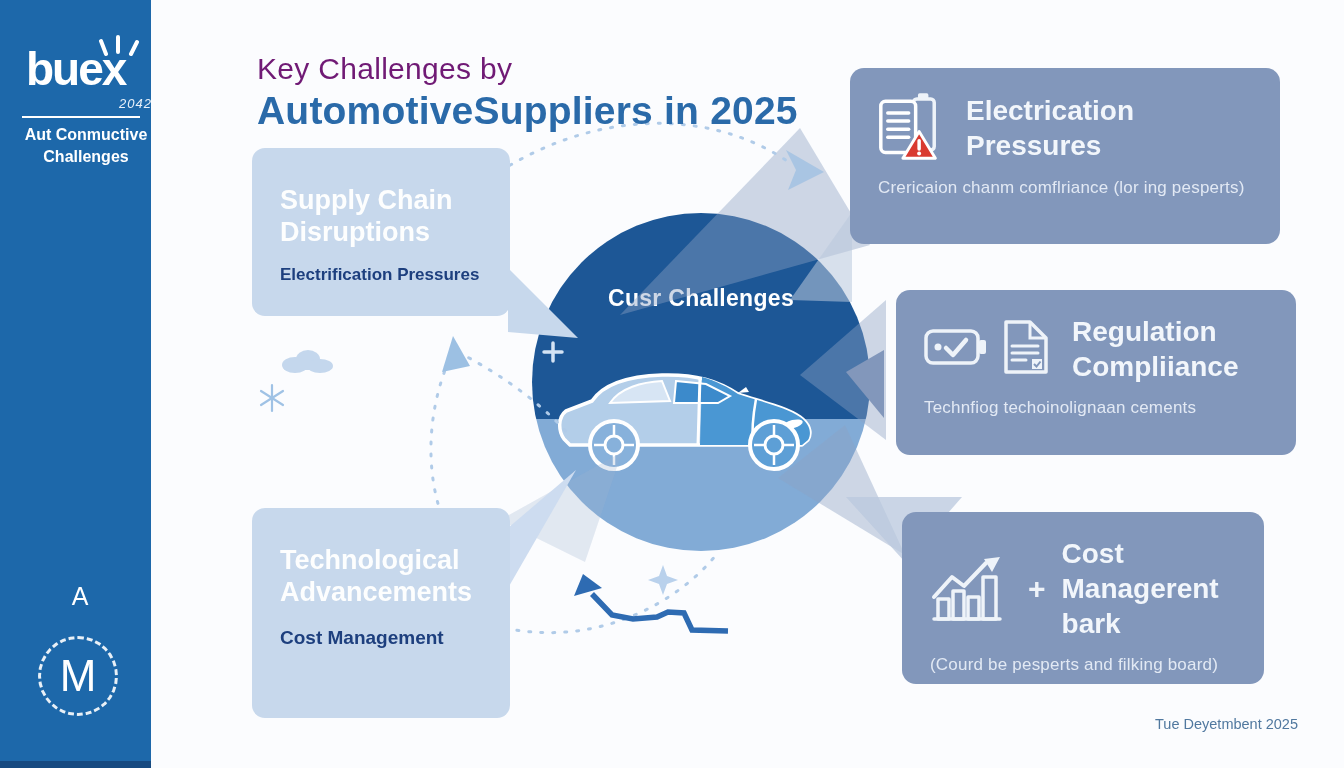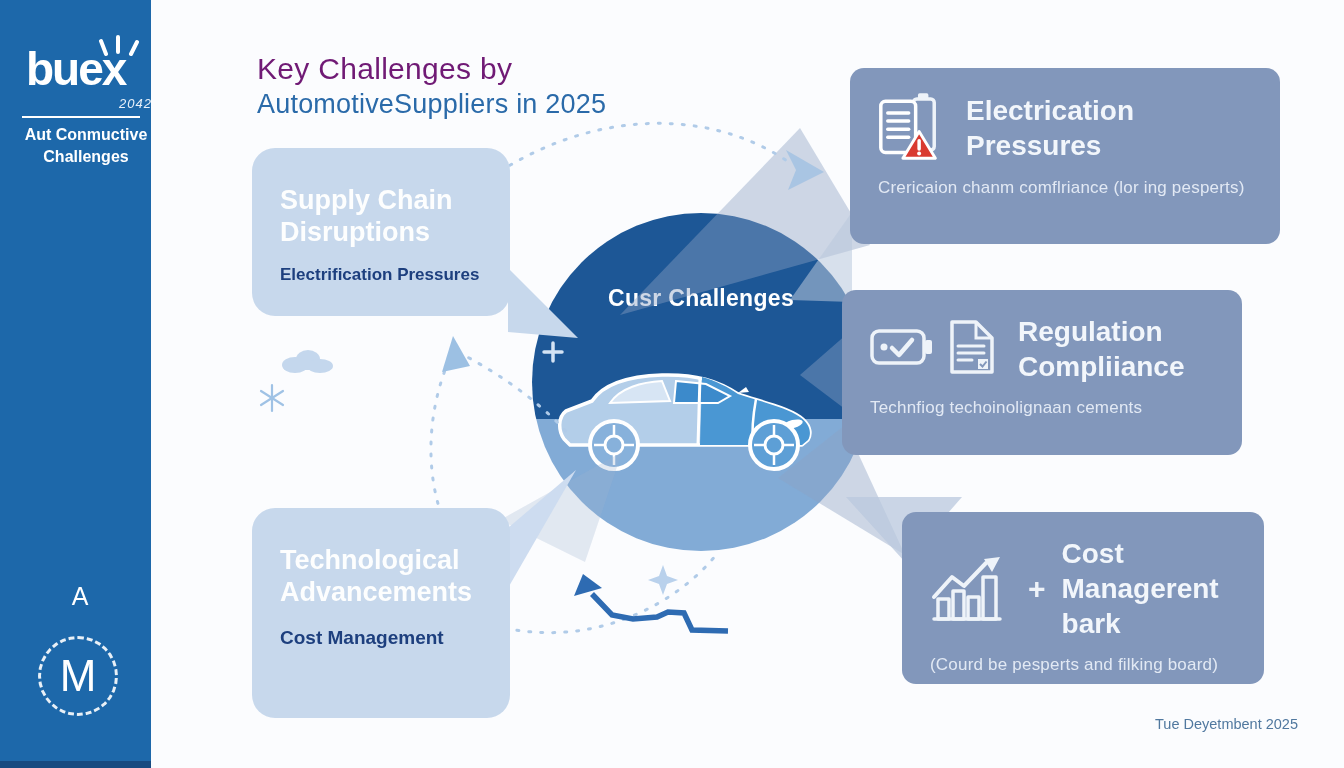--- a/index.html
+++ b/index.html
@@ -15,43 +15,43 @@
   .logo-sub { position:absolute; right:0px; top:50px; color:#e8f1fa; font-size:13px; font-style:italic; letter-spacing:1px; }
   .logo-rule { position:absolute; left:22px; top:116px; width:118px; height:2px; background:#ffffff; border:none; }
   .sidebar-tagline { position:absolute; left:0; top:124px; width:172px; text-align:center; color:#ffffff; font-size:16px; font-weight:700; line-height:1.35; }
   .monogram-a { position:absolute; left:0; top:582px; width:160px; text-align:center; color:#ffffff; font-size:25px; font-weight:400; }
   .monogram-circle { position:absolute; left:38px; top:636px; width:80px; height:80px; border:3px dashed rgba(255,255,255,.9); border-radius:50%; display:flex; align-items:center; justify-content:center; }
   .monogram-m { color:#ffffff; font-size:44px; font-weight:400; }
 
   
   .page-title { position:absolute; left:257px; top:52px; z-index:4; }
   .title-line1 { color:#701a75; font-size:30px; font-weight:400; letter-spacing:.3px; }
-  .title-line2 { color:#2a6aa9; font-size:27px; font-weight:400; margin-top:3px; letter-spacing:.2px; }
+  .title-line2 { color:#2a6aa9; font-size:39px; font-weight:700; margin-top:3px; letter-spacing:.2px; }
 
   
   .hub-circle { position:absolute; left:532px; top:213px; width:338px; height:338px; border-radius:50%;
     background:linear-gradient(180deg, #1d5796 0%, #1d5796 61%, #82abd6 61%, #82abd6 100%); z-index:1; }
   .hub-label { position:absolute; left:0; top:72px; width:100%; text-align:center; color:#ffffff; font-size:23px; font-weight:700; letter-spacing:.3px; }
   .car { position:absolute; left:18px; top:128px; }
 
   
   .decor { position:absolute; left:0; top:0; z-index:2; pointer-events:none; }
 
   
   .callout { position:absolute; z-index:3; border-radius:14px; }
-  .callout.light { background:#c7d8ec; border-radius:23px; padding:36px 28px; }
+  .callout.light { background:#c7d8ec; border-radius:13px; padding:36px 28px; }
   .callout.slate { background:#8297bb; padding:24px 28px; }
   .light-title { color:#fdfefe; font-size:27px; font-weight:700; line-height:1.2; }
   .light-sub { color:#1d3f7e; font-size:17px; font-weight:700; margin-top:16px; }
   .box-top-left { left:252px; top:148px; width:258px; height:168px; }
   .box-bottom-left { left:252px; top:508px; width:258px; height:210px; }
   .box-bottom-left .light-sub { font-size:19px; margin-top:18px; }
 
   .box-top-right { left:850px; top:68px; width:430px; height:176px; }
-  .box-mid-right { left:842px; top:290px; width:400px; height:165px; }
+  .box-mid-right { left:896px; top:290px; width:400px; height:165px; }
   .box-bottom-right { left:902px; top:512px; width:362px; height:172px; }
   .slate-row { display:flex; align-items:center; gap:22px; }
   .slate-title { color:#f2f6fb; font-size:28px; font-weight:700; line-height:1.25; }
   .slate-sub { color:#e2e9f4; font-size:17px; font-weight:400; margin-top:14px; letter-spacing:.2px; }
   .icon-box { flex:0 0 auto; display:flex; align-items:center; gap:14px; }
   .plus-mark { color:#eef3f9; font-size:30px; font-weight:700; margin-right:-6px; }
 
   
   .footer-date { position:absolute; right:46px; top:716px; color:#50789f; font-size:14.5px; z-index:3; }
 </style>

